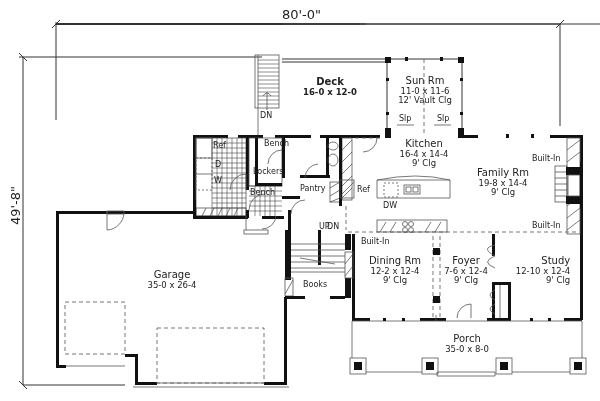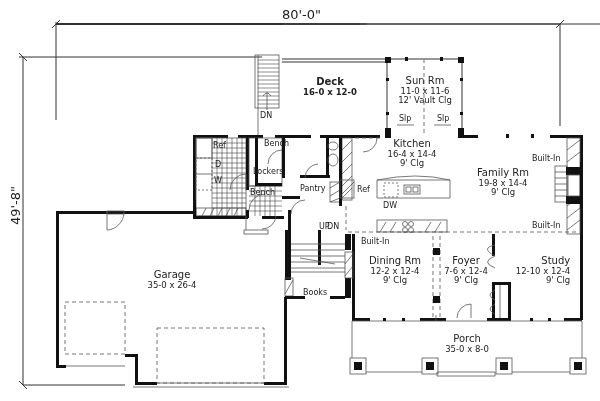--- a/index.html
+++ b/index.html
@@ -332,21 +332,21 @@
 
 <div class="lbl" style="left:330px; top:76px;font-weight:bold;">
   <span class="name">Deck</span>
   <span class="dim">16-0 x 12-0</span>
 </div>
 <div class="lbl" style="left:425px; top:75px;">
   <span class="name">Sun Rm</span>
   <span class="dim">11-0 x 11-6</span>
   <span class="dim">12' Vault Clg</span>
 </div>
-<div class="lbl" style="left:412px; top:138px;">
+<div class="lbl" style="left:424px; top:138px;">
   <span class="name">Kitchen</span>
   <span class="dim">16-4 x 14-4</span>
   <span class="dim">9' Clg</span>
 </div>
 <div class="lbl" style="left:503px; top:167px;text-align:center;">
   <span class="name">Family Rm</span>
   <span class="dim">19-8 x 14-4</span>
   <span class="dim">9' Clg</span>
 </div>
 <div class="lbl" style="left:172px; top:269px;">
@@ -384,13 +384,13 @@
 <div class="small" style="left:250px; top:188px;">Bench</div>
 <div class="small" style="left:300px; top:184px;">Pantry</div>
 <div class="small" style="left:357px; top:185px;">Ref</div>
 <div class="small" style="left:383px; top:201px;">DW</div>
 <div class="small" style="left:532px; top:154px;">Built-In</div>
 <div class="small" style="left:532px; top:221px;">Built-In</div>
 <div class="small" style="left:569px; top:198px;padding-left:37px;">FP</div>
 <div class="small" style="left:303px; top:222px;margin-left:16px;">UP</div>
 <div class="small" style="left:327px; top:222px;">DN</div>
 <div class="small" style="left:361px; top:237px;">Built-In</div>
-<div class="small" style="left:303px; top:288px;">Books</div>
+<div class="small" style="left:303px; top:280px;">Books</div>
 
 </body></html>

